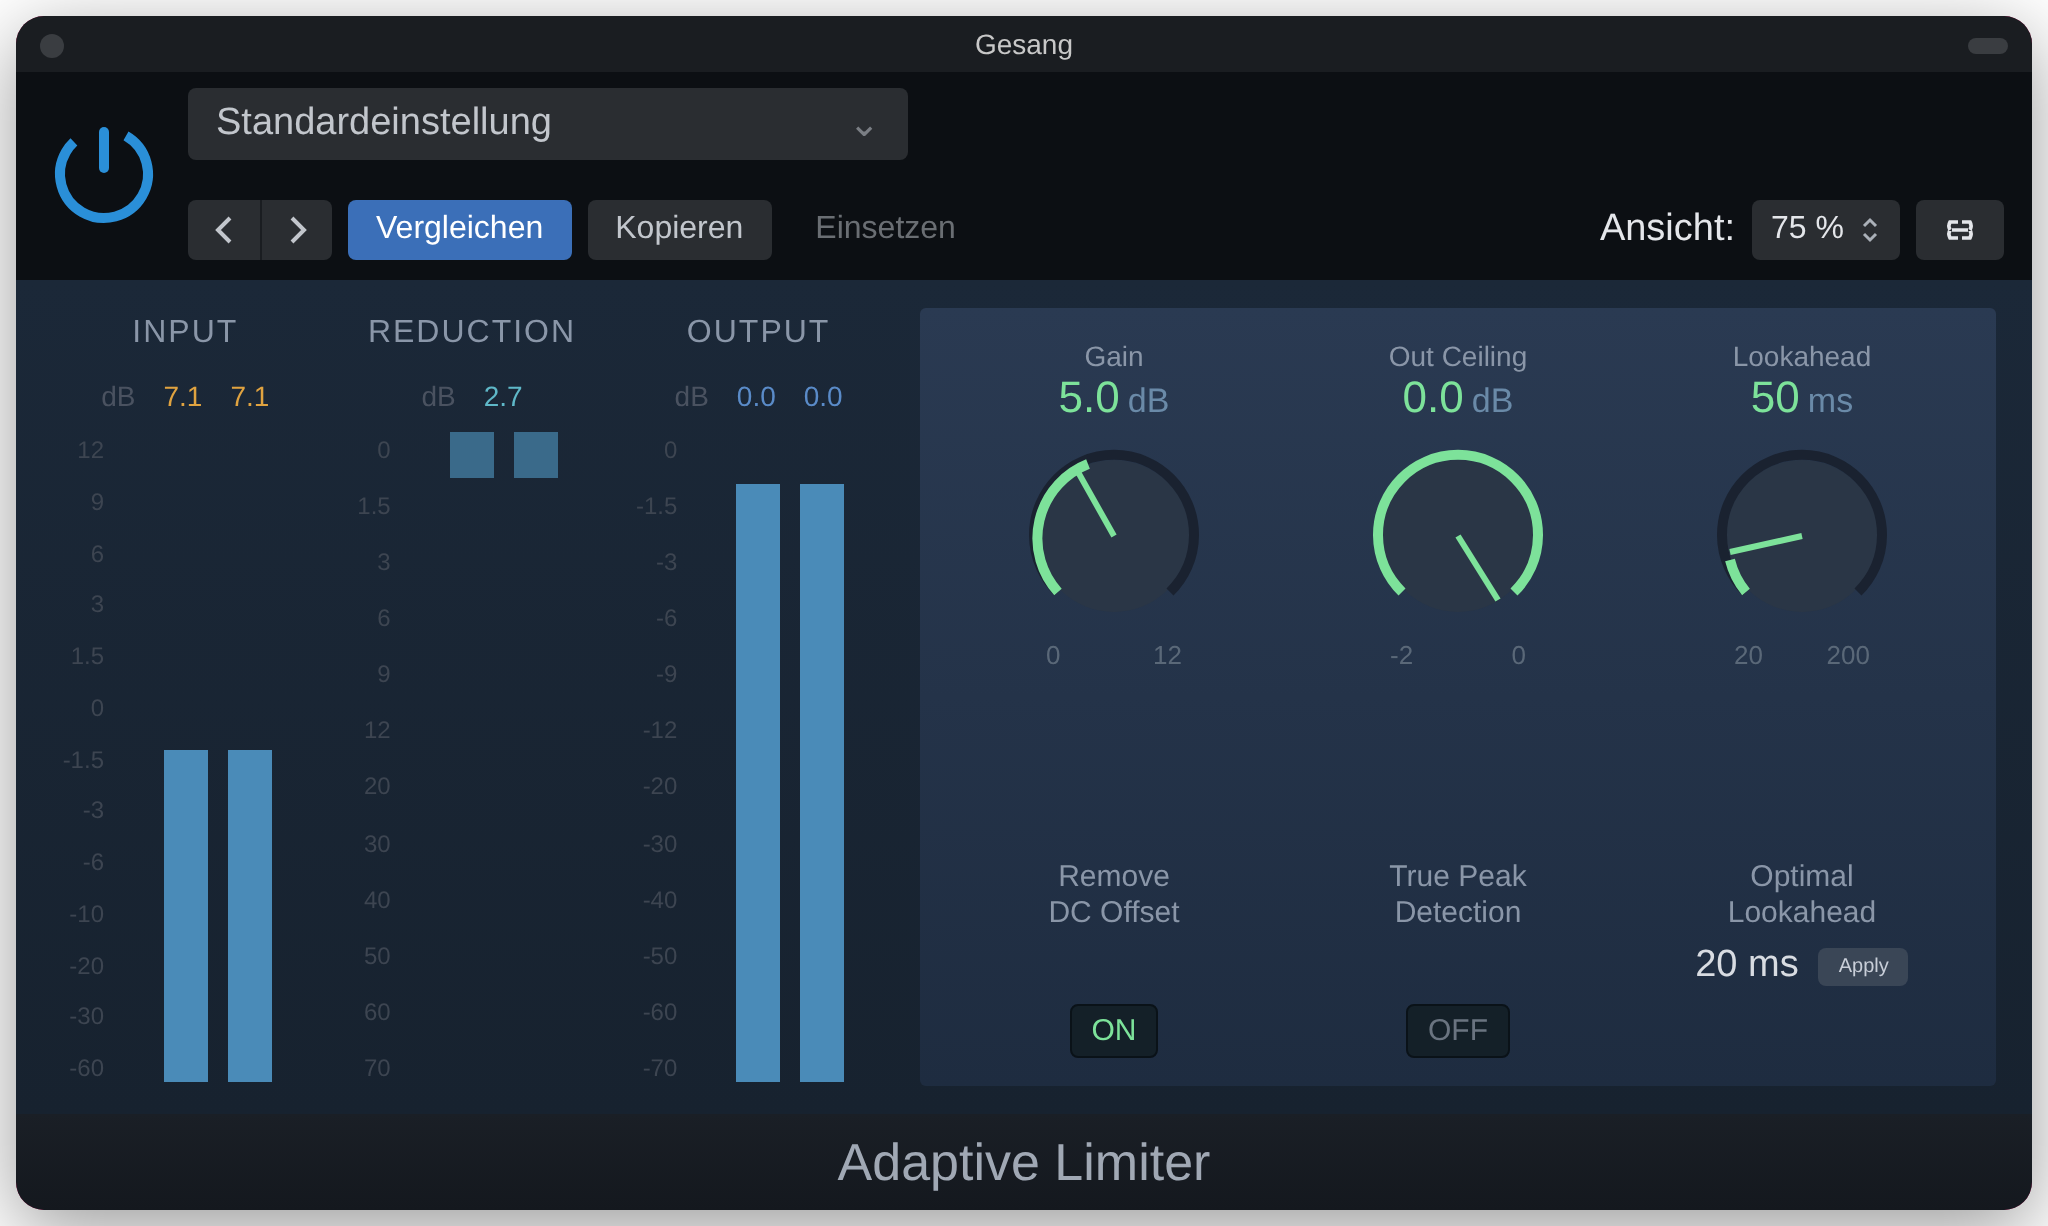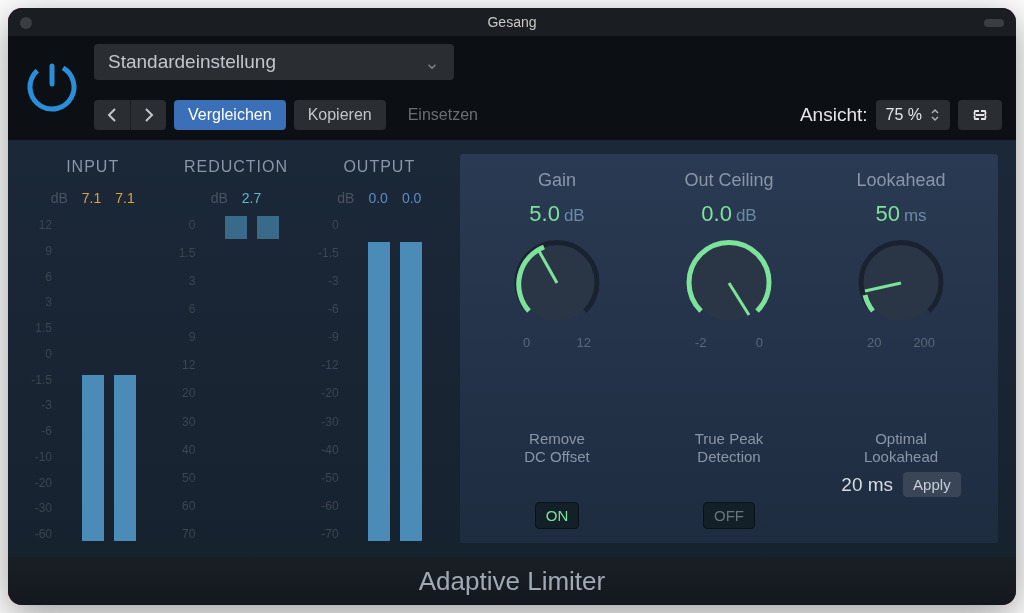--- a/index.html
+++ b/index.html
@@ -93,42 +93,42 @@
   
   .knobs {
     flex: 1; display: flex; flex-direction: column;
     background: linear-gradient(180deg, #2a3a52 0%, #1e2c40 100%);
     border-radius: 3px;
     padding: 16px 16px 14px 16px;
     margin-left: 14px;
   }
   .knob-row { flex: 1; display: flex; gap: 10px; justify-content: space-around; }
   .knob-unit { flex: 1; display: flex; flex-direction: column; align-items: center; }
-  .knob-label { color: #8a96a8; font-size: 18px; margin-bottom: 10px; }
+  .knob-label { color: #8a96a8; font-size: 14px; margin-bottom: 0; }
   .knob-value { font-size: 22px; margin-bottom: 8px; }
   .knob-value .num { color: #7de29a; }
   .knob-value .unit { color: #6a8aa8; font-size: 17px; margin-left: 4px; }
   .knob { width: 96px; height: 96px; position: relative; margin-bottom: 4px; }
   .knob-range { width: 96px; display: flex; justify-content: space-between; color: #5a6878; font-size: 13px; padding: 0 14px; }
 
   .option-row { display: flex; justify-content: space-around; margin-top: 10px; gap: 10px; }
   .option-unit { flex: 1; display: flex; flex-direction: column; align-items: center; gap: 6px; }
   .option-label { color: #8a96a8; font-size: 15px; text-align: center; line-height: 1.2; }
   .toggle {
     padding: 4px 10px; border-radius: 4px; font-size: 15px;
     background: #142028; color: #6a7480;
     border: 1px solid #0a1218;
     margin-top: 30px;
   }
   .toggle.on { color: #7de29a; }
   .opt-lookahead { display: flex; align-items: center; gap: 10px; }
   .opt-val { color: #d8dce2; font-size: 19px; }
   .apply-btn {
     padding: 4px 10px; background: #3a4656; color: #c8ced8;
-    border-radius: 4px; font-size: 15px;
+    border-radius: 4px; font-size: 10px;
   }
 
   .footer {
     height: 48px; background: linear-gradient(180deg, #1a1f26 0%, #14181e 100%);
     display: flex; align-items: center; justify-content: center;
     color: #a0a8b4; font-size: 26px; font-weight: 300;
   }
 </style>
 </head>
 <body>

